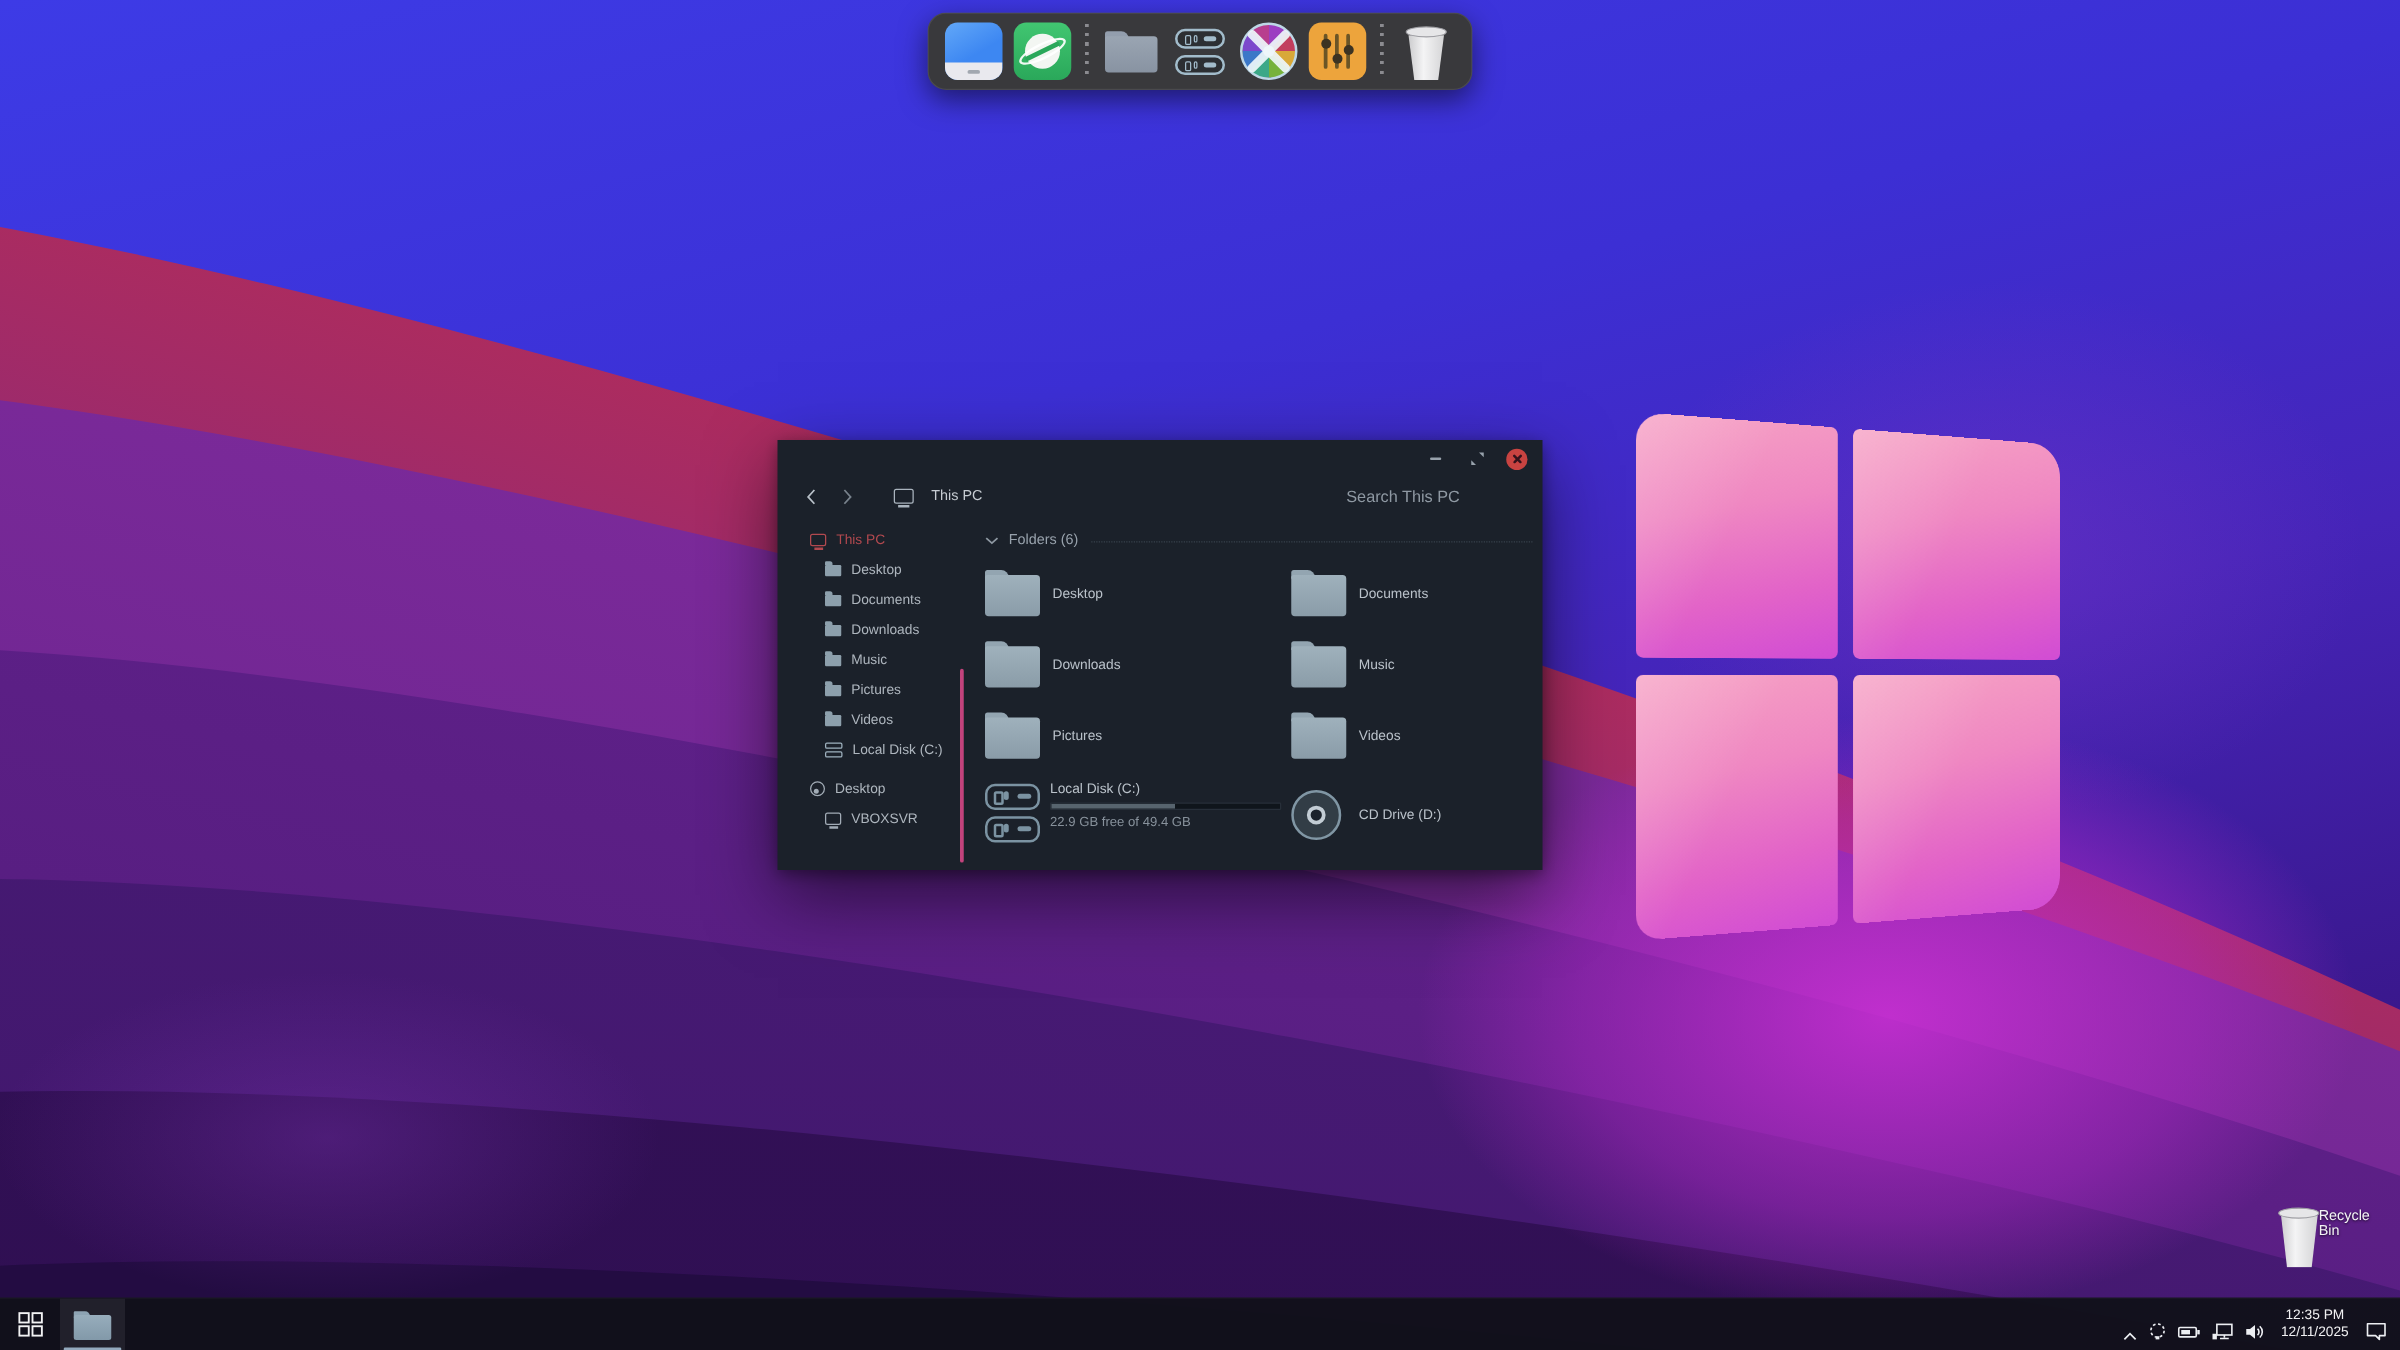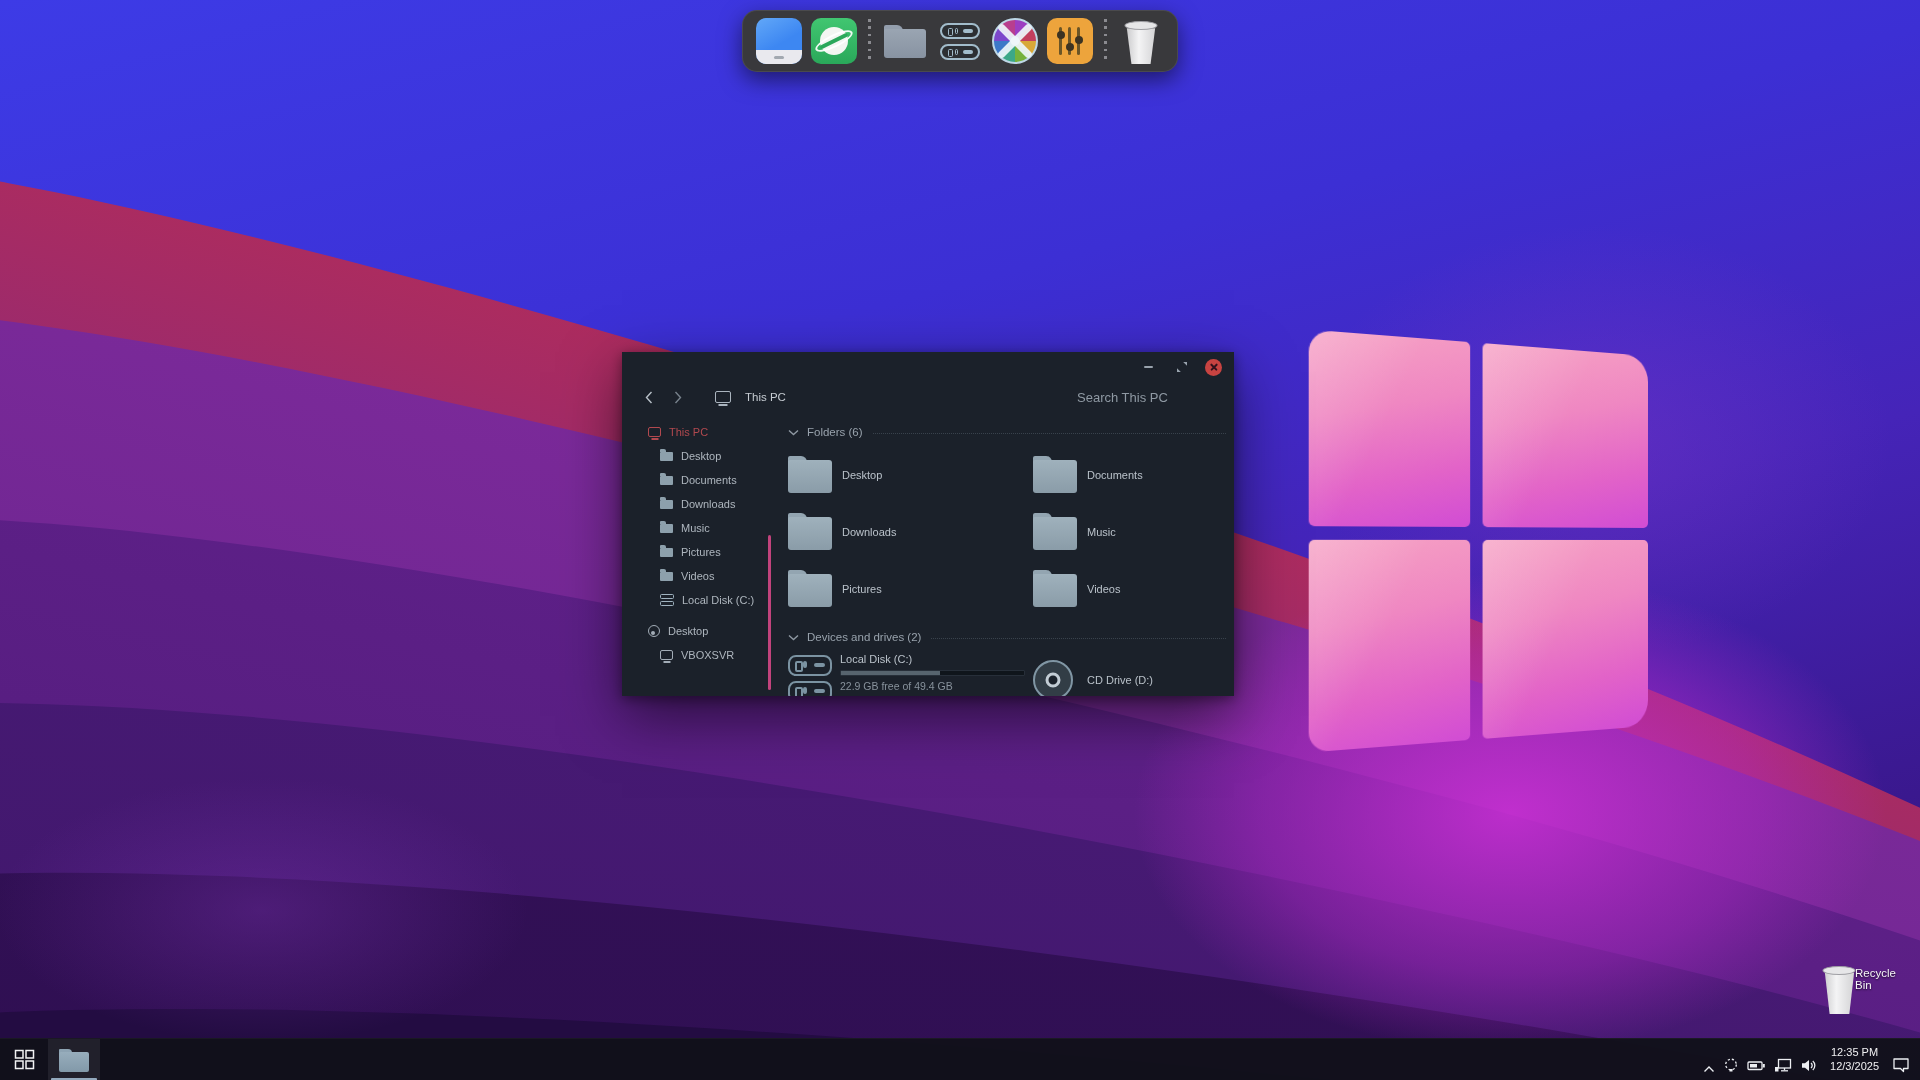--- a/index.html
+++ b/index.html
@@ -368,27 +368,20 @@
           <div class="tile">
             <span class="f-ico"></span>
             <span class="lbl">Pictures</span>
           </div>
           <div class="tile">
             <span class="f-ico"></span>
             <span class="lbl">Videos</span>
           </div>
         </div>
 
-        <div class="sec-head">
-          <svg width="11" height="7" viewBox="0 0 11 7">
-            <polyline points="1,1.5 5.5,5.5 10,1.5" fill="none" stroke="#8e98a2" stroke-width="1.4"></polyline>
-          </svg>
-          <span class="lbl">Devices and drives (2)</span>
-          <span class="dotline"></span>
-        </div>
 
         <div class="dev-grid">
           <div class="disk-tile">
             <div class="hdd-stack">
               <span class="hdd">
                   <i></i>
                 </span>
               <span class="hdd">
                   <i></i>
                 </span>
@@ -460,21 +453,21 @@
       </div>
       <div class="tray-ic">
         <svg width="17" height="15" viewBox="0 0 17 15">
           <path d="M2 5.2 H5 L9 2 V13 L5 9.8 H2 Z" fill="#eceef2"></path>
           <path d="M11 5 a3.2 3.2 0 0 1 0 5" fill="none" stroke="#eceef2" stroke-width="1.3"></path>
           <path d="M12.8 3 a6 6 0 0 1 0 9" fill="none" stroke="#eceef2" stroke-width="1.3"></path>
         </svg>
       </div>
       <div class="clock">
         <span>12:35 PM</span>
-        <span>12/3/2025</span>
+        <span>12/11/2025</span>
       </div>
       <div class="tray-ic">
         <svg width="18" height="16" viewBox="0 0 18 16">
           <path d="M2 2 h14 v9.5 h-4.5 v3 l-3-3 H2 z" fill="none" stroke="#eceef2" stroke-width="1.3" stroke-linejoin="round"></path>
         </svg>
       </div>
     </div>
   </div>
 
 </div>

